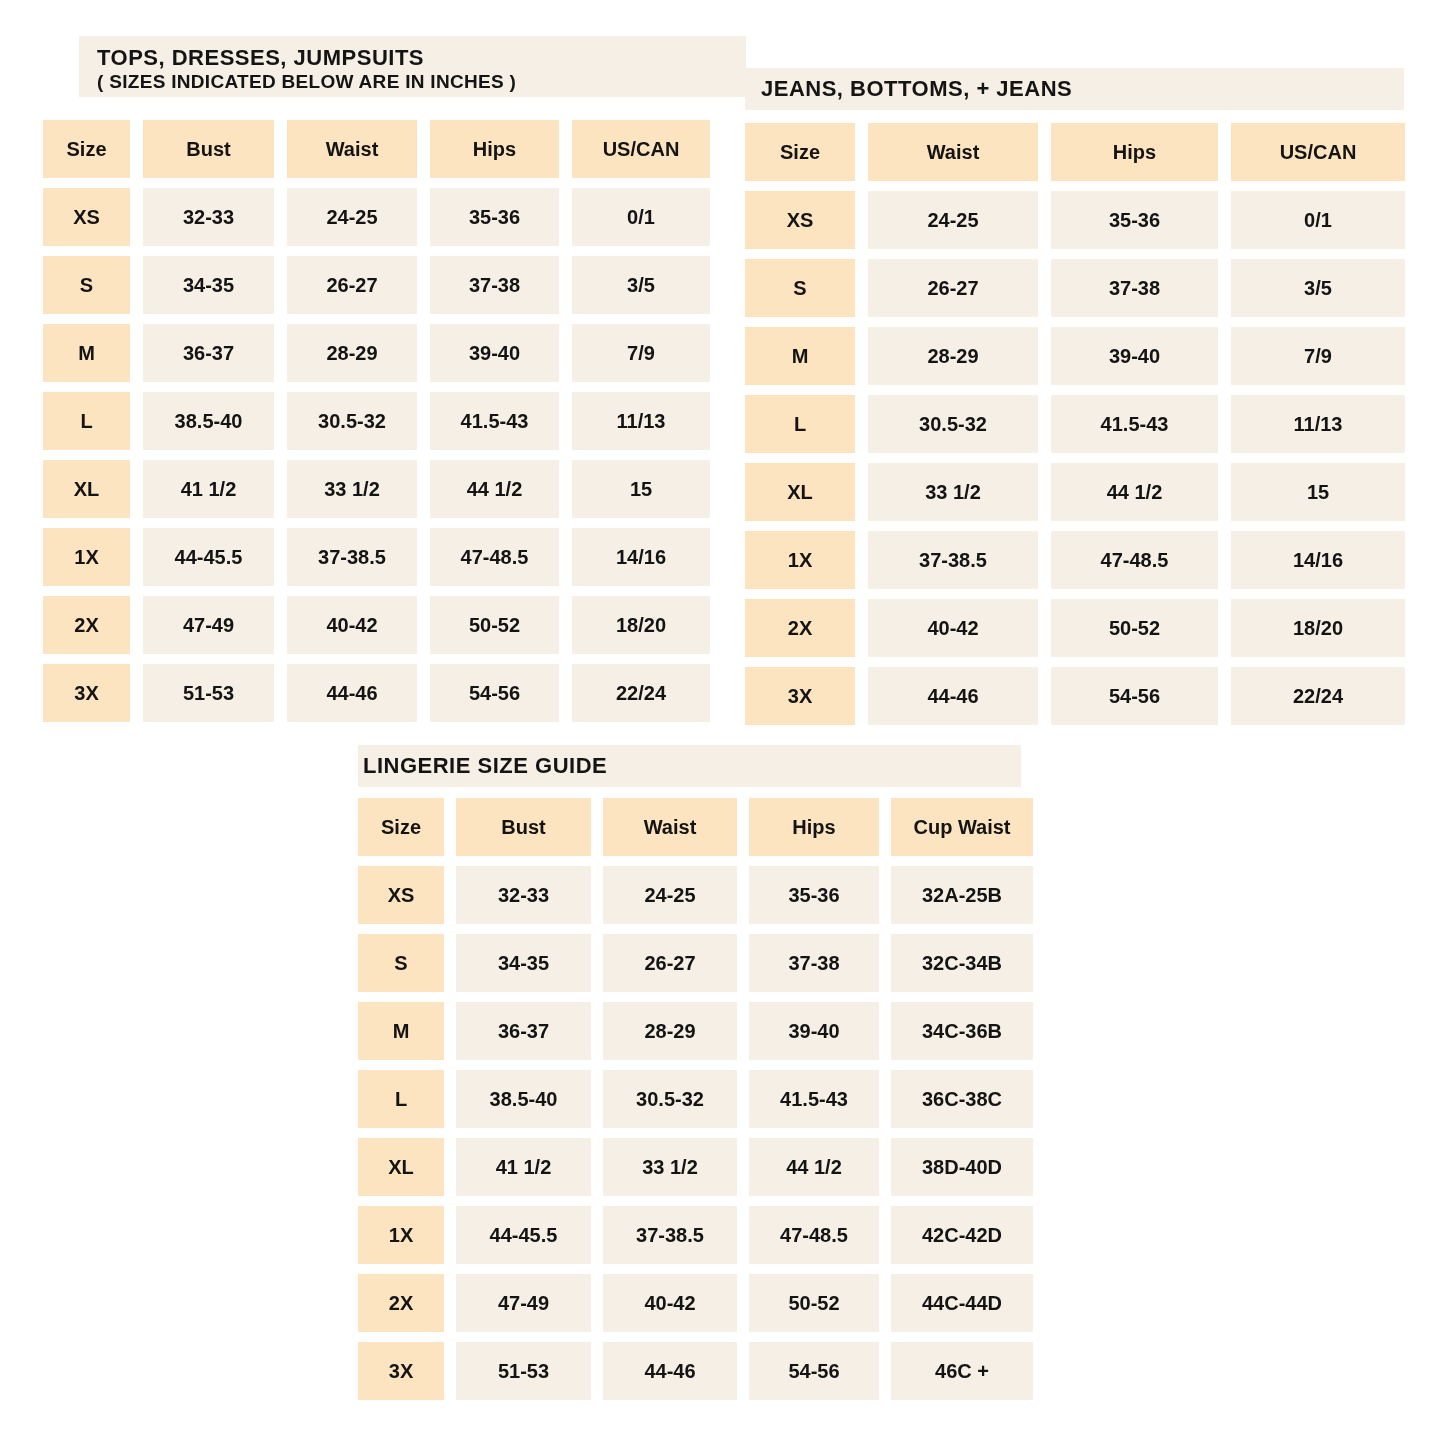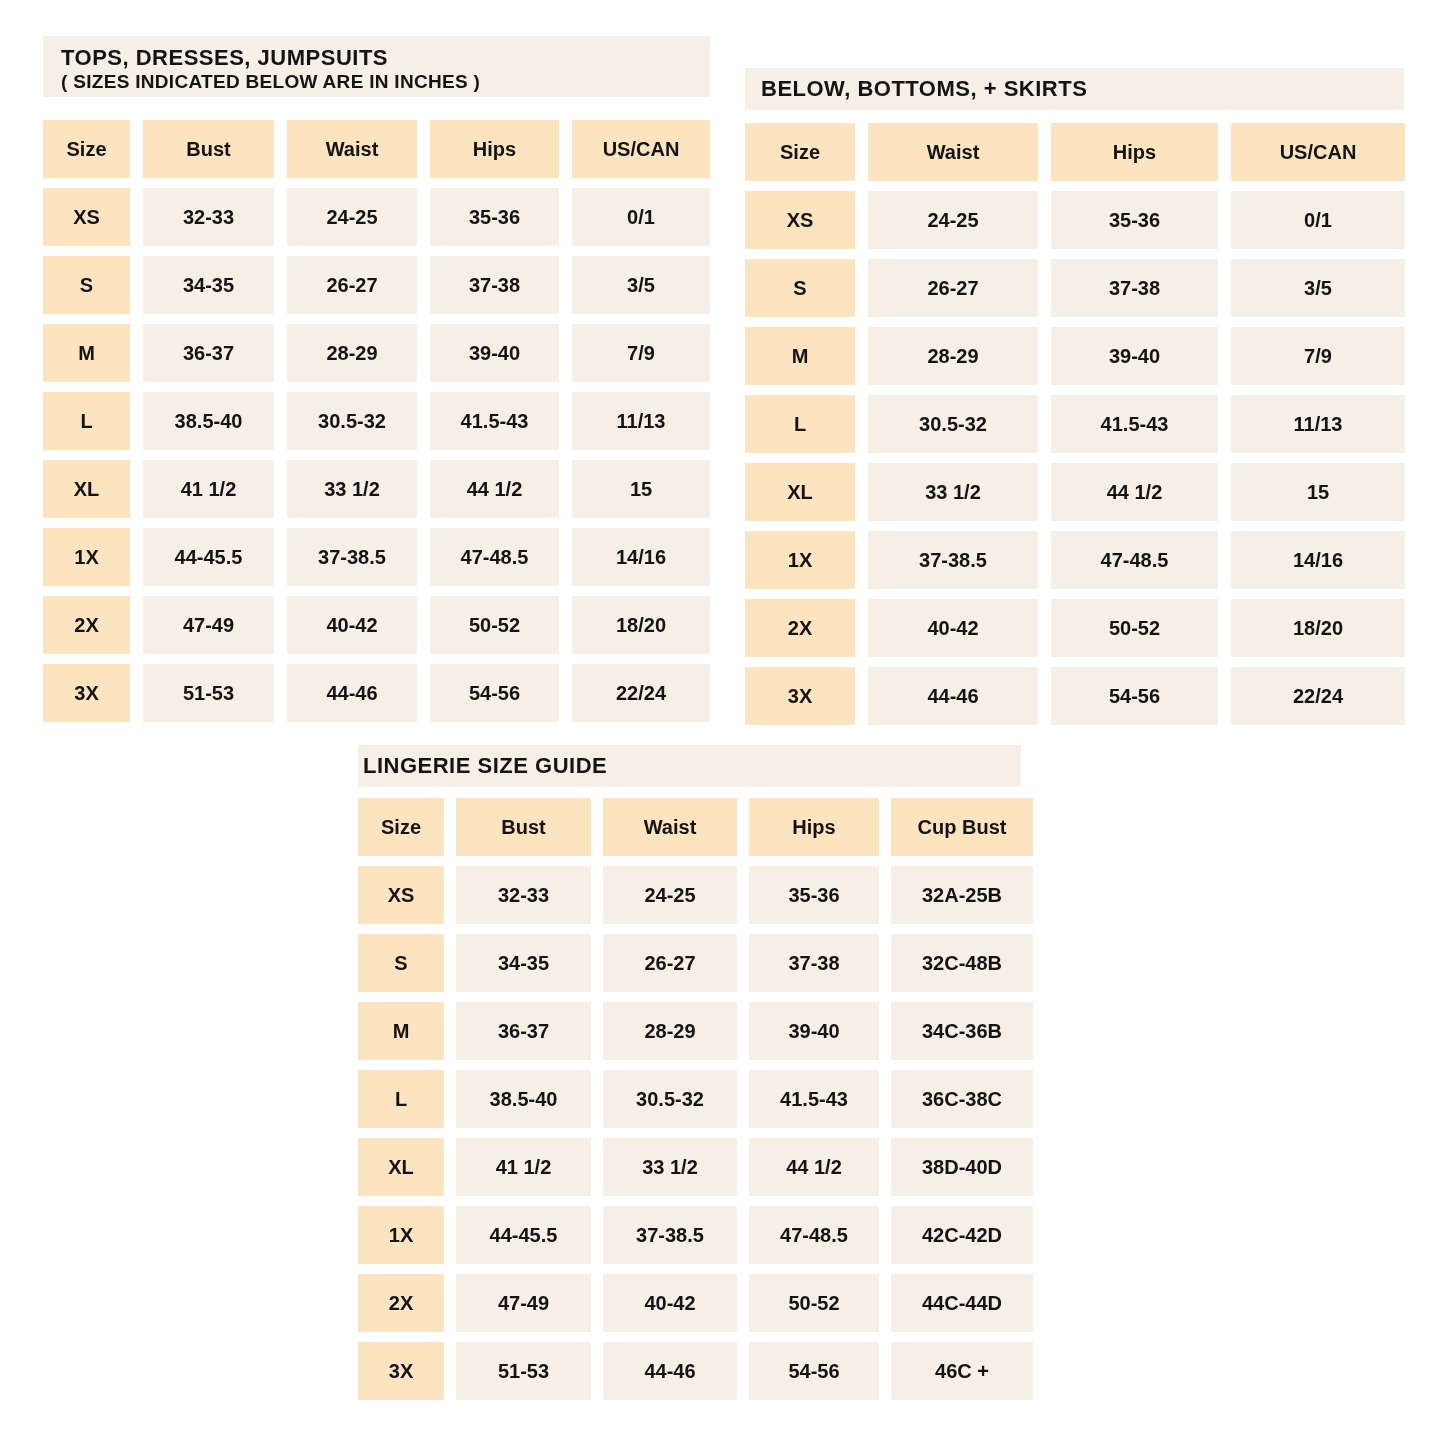--- a/index.html
+++ b/index.html
@@ -17,21 +17,21 @@
     color: var(--text);
     position: relative;
     overflow: hidden;
   }
   .size-table { position: absolute; }
   .t1 { left: 43px;  top: 36px;  width: 667px; }
   .t2 { left: 745px; top: 68px;  width: 660px; }
   .t3 { left: 358px; top: 745px; width: 675px; }
 
   .titlebar { background: var(--beige); }
-  .t1 .titlebar { width: 667px; height: 61px; padding: 8px 0 14px 18px; }
+  .t1 .titlebar { width: 667px; height: 61px; padding: 8px 0 14px 18px; margin-left: 36px; }
   .t1 .title    { font-size: 22px; font-weight: 800; letter-spacing: .5px; line-height: 28px; }
   .t1 .subtitle { font-size: 19px; font-weight: 700; letter-spacing: .3px; line-height: 20px; }
   .t2 .titlebar { width: 659px; height: 42px; display: flex; align-items: center; padding-left: 16px; }
   .t3 .titlebar { width: 663px; height: 42px; display: flex; align-items: center; padding-left: 5px; }
   .t2 .title, .t3 .title { font-size: 22px; font-weight: 800; letter-spacing: .5px; }
 
   .grid { display: grid; column-gap: 13px; row-gap: 10px; }
   .t1 .grid { grid-template-columns: 87px 131px 130px 129px 138px; margin-top: 23px; }
   .t2 .grid { grid-template-columns: 110px 170px 167px 174px;       margin-top: 13px; }
   .t3 .grid { grid-template-columns: 86px 135px 134px 130px 142px;  margin-top: 11px; column-gap: 12px; }
@@ -97,21 +97,21 @@
       <div class="cell size">3X</div>
       <div class="cell data">51-53</div>
       <div class="cell data">44-46</div>
       <div class="cell data">54-56</div>
       <div class="cell data">22/24</div>
     </div>
 </section>
 
 <section class="size-table t2">
   <div class="titlebar">
-    <div class="title">BELOW, BOTTOMS, + SKIRTS</div>
+    <div class="title">JEANS, BOTTOMS, + JEANS</div>
   </div>
   <div class="grid">
       <div class="cell head">Size</div>
       <div class="cell head">Waist</div>
       <div class="cell head">Hips</div>
       <div class="cell head">US/CAN</div>
       <div class="cell size">XS</div>
       <div class="cell data">24-25</div>
       <div class="cell data">35-36</div>
       <div class="cell data">0/1</div>
@@ -148,31 +148,31 @@
 
 <section class="size-table t3">
   <div class="titlebar">
     <div class="title">LINGERIE SIZE GUIDE</div>
   </div>
   <div class="grid">
       <div class="cell head">Size</div>
       <div class="cell head">Bust</div>
       <div class="cell head">Waist</div>
       <div class="cell head">Hips</div>
-      <div class="cell head">Cup Bust</div>
+      <div class="cell head">Cup Waist</div>
       <div class="cell size">XS</div>
       <div class="cell data">32-33</div>
       <div class="cell data">24-25</div>
       <div class="cell data">35-36</div>
       <div class="cell data">32A-25B</div>
       <div class="cell size">S</div>
       <div class="cell data">34-35</div>
       <div class="cell data">26-27</div>
       <div class="cell data">37-38</div>
-      <div class="cell data">32C-48B</div>
+      <div class="cell data">32C-34B</div>
       <div class="cell size">M</div>
       <div class="cell data">36-37</div>
       <div class="cell data">28-29</div>
       <div class="cell data">39-40</div>
       <div class="cell data">34C-36B</div>
       <div class="cell size">L</div>
       <div class="cell data">38.5-40</div>
       <div class="cell data">30.5-32</div>
       <div class="cell data">41.5-43</div>
       <div class="cell data">36C-38C</div>

